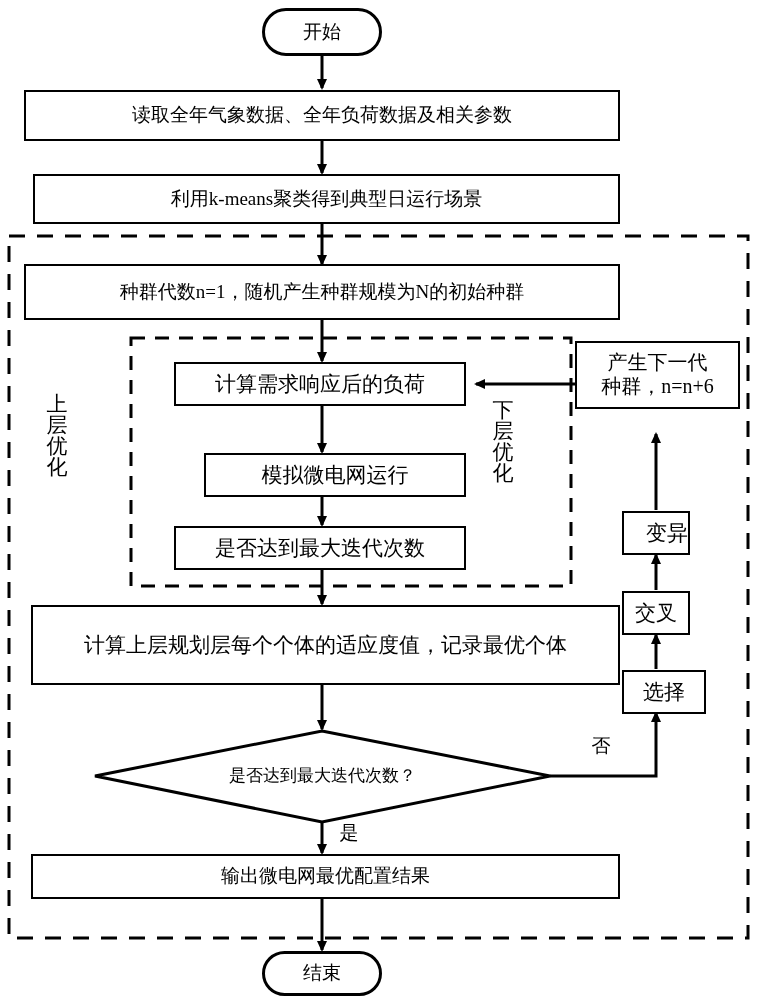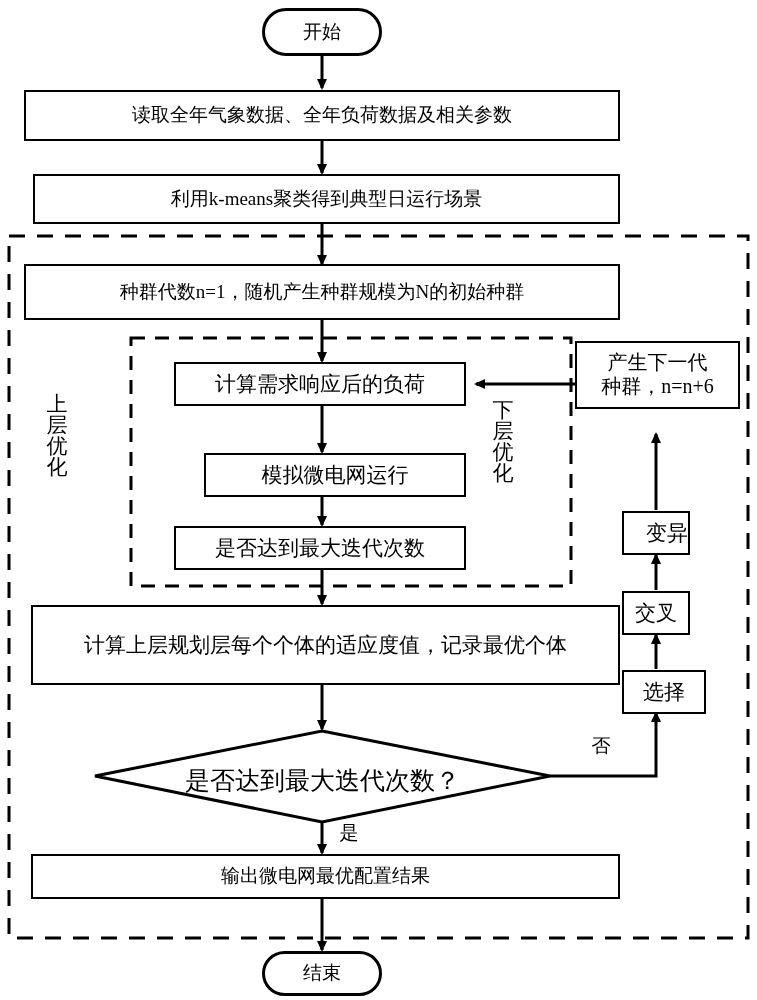--- a/index.html
+++ b/index.html
@@ -54,21 +54,21 @@
     color: #000000;
     font-size: 21px;
     line-height: 1.0;
     width: 24px;
     text-align: center;
     letter-spacing: 0;
   }
   .vert-label span { display: block; }
   .diamond-text {
     position: absolute;
-    font-size: 25px;
+    font-size: 17px;
     color: #000000;
     text-align: center;
     white-space: nowrap;
   }
 </style>
 </head>
 <body>
 
 <div id="canvas">
 

